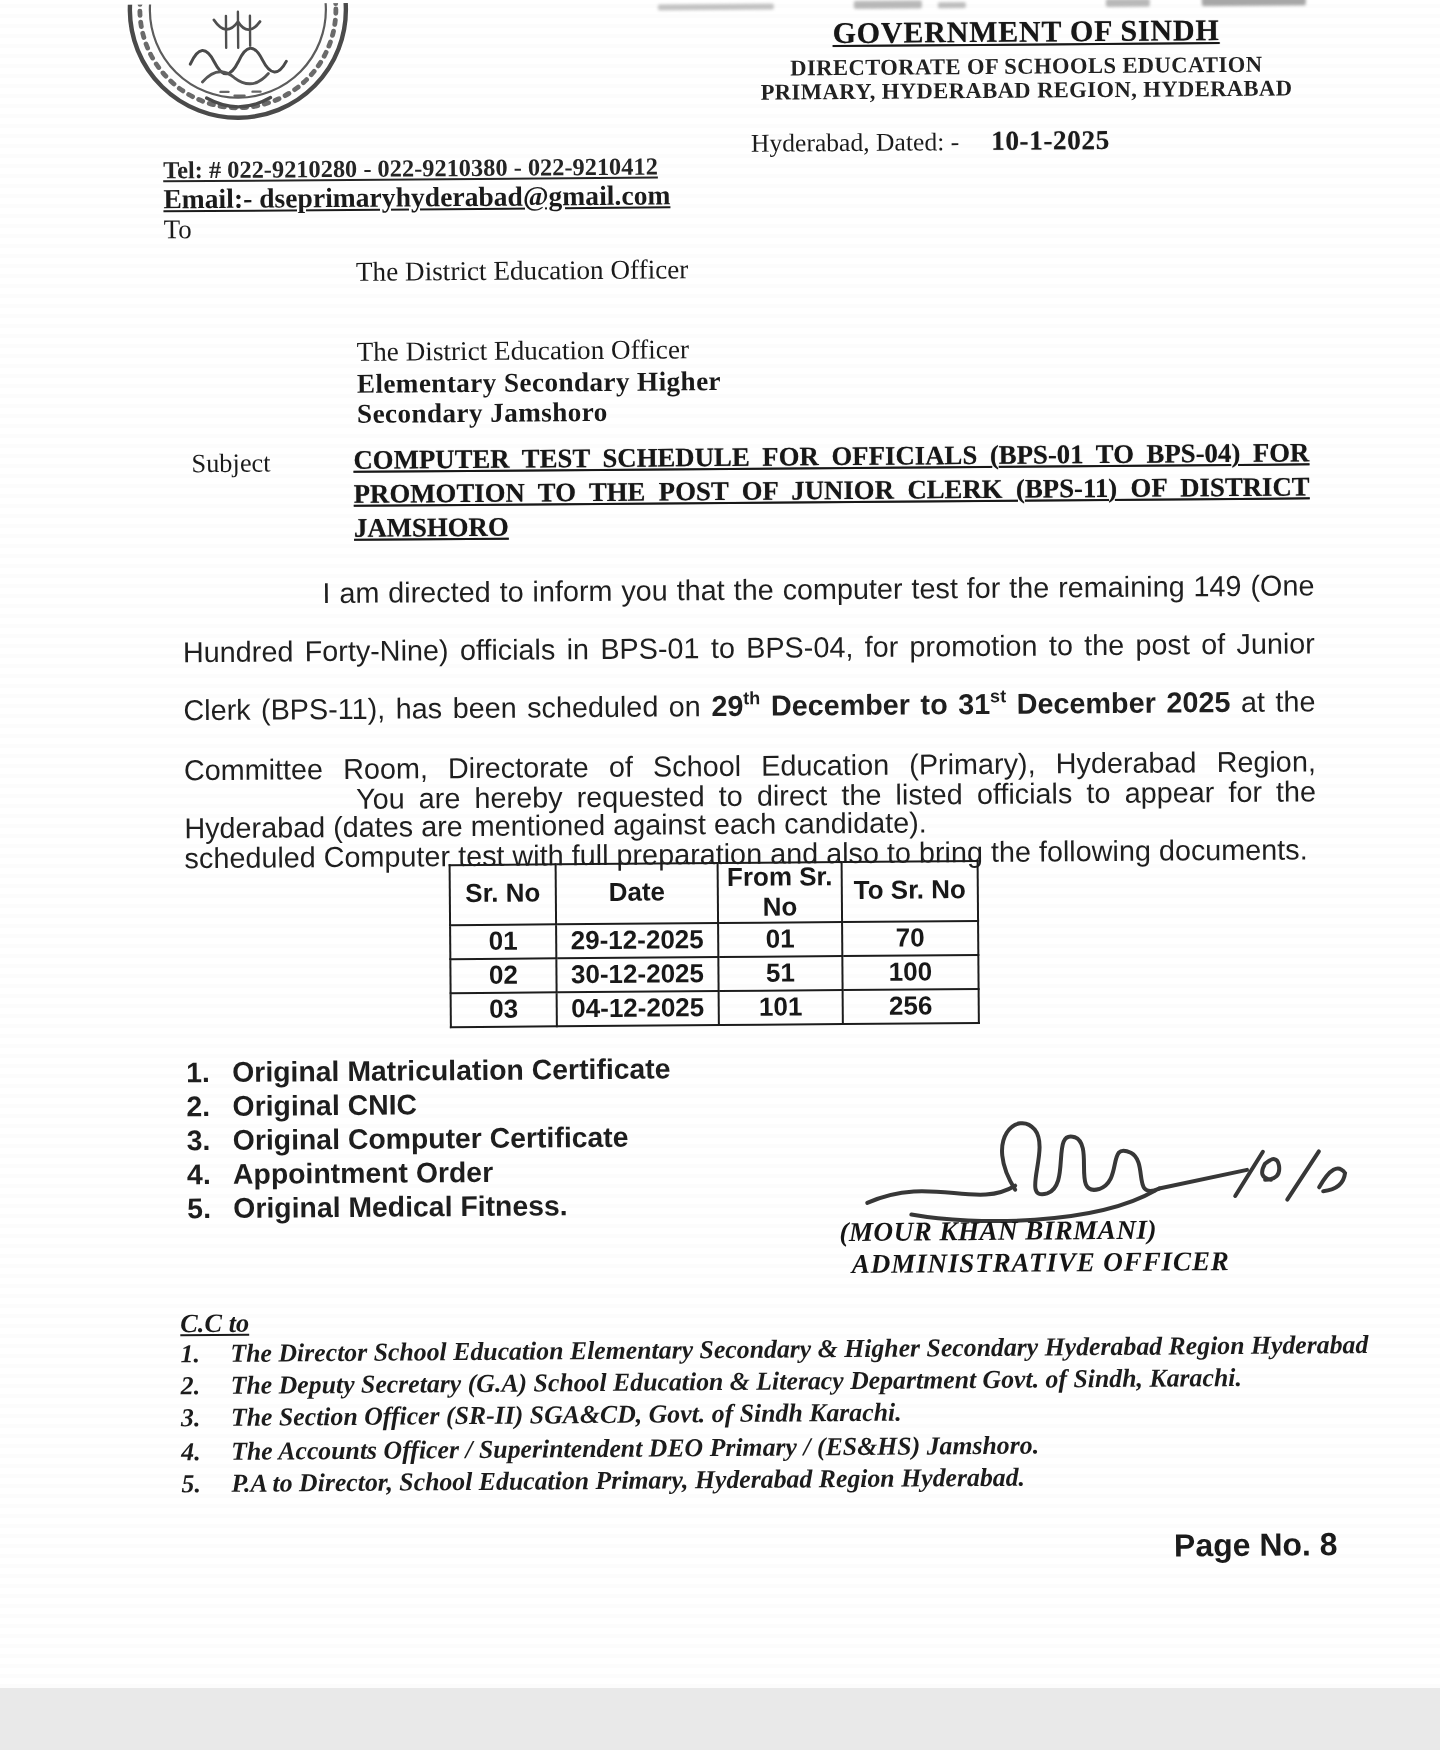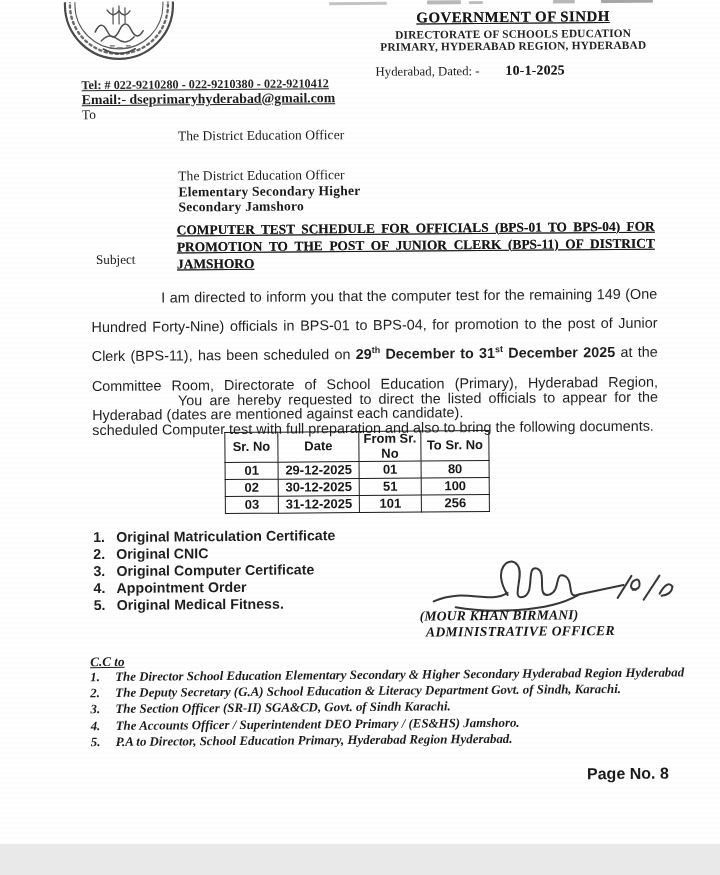--- a/index.html
+++ b/index.html
@@ -14,31 +14,31 @@
   .ink{text-shadow:0 0 .4px rgba(20,20,20,.6);}
 
   
   .frag{position:absolute;background:#8a8a8a;filter:blur(.7px);border-radius:1px;}
 
   
   .letterhead{left:368px;top:10px;width:296px;text-align:center;}
   .gov{font-size:15px;font-weight:700;text-decoration:underline;letter-spacing:.4px;color:#171717;}
   .dir{font-size:11.3px;font-weight:700;letter-spacing:.2px;margin-top:2px;color:#222;}
   .dated{left:378px;top:64px;font-size:12.8px;}
-  .dated .val{font-weight:700;font-size:13.6px;margin-left:26px;letter-spacing:.3px;}
+  .dated .val{font-weight:700;font-size:13.6px;margin-left:16px;letter-spacing:.3px;}
   .tel{left:84px;top:76px;font-size:12.2px;font-weight:700;text-decoration:underline;color:#252525;}
   .email{left:84px;top:90px;font-size:13.8px;font-weight:700;text-decoration:underline;}
   .to{left:84px;top:105px;font-size:13.5px;}
 
   .addr{font-size:13.6px;line-height:15.6px;color:#1a1a1a;}
   .addr .b{letter-spacing:.2px;}
   .addr1{left:180px;top:127px;}
   .addr2{left:180px;top:167px;}
 
-  .subject-label{left:97px;top:222px;font-size:13.2px;margin-top:28px;}
+  .subject-label{left:97px;top:222px;font-size:13.2px;}
   .subject{left:178px;top:221px;width:478px;font-size:13.4px;font-weight:700;line-height:16.9px;color:#171717;}
   .subject .sline{text-decoration:underline;text-decoration-thickness:1.3px;}
   .subject .j{text-align:justify;text-align-last:justify;}
 
   .para{font-family:"Liberation Sans",sans-serif;font-size:14.4px;line-height:29.2px;
         text-align:justify;color:#1f1f1f;width:566px;left:92px;}
   .p1{top:282px;text-indent:70px;}
   .p2{top:385px;text-indent:86px;}
   .para sup{font-size:9px;line-height:0;}
 
@@ -133,31 +133,31 @@
           <th class="c1">Date</th>
           <th class="c2">From Sr. No</th>
           <th class="c3">To Sr. No</th>
         </tr>
       </thead>
       <tbody>
         <tr>
           <td>01</td>
           <td>29-12-2025</td>
           <td>01</td>
-          <td>80</td>
+          <td>70</td>
         </tr>
         <tr>
           <td>02</td>
           <td>30-12-2025</td>
           <td>51</td>
           <td>100</td>
         </tr>
         <tr>
           <td>03</td>
-          <td>31-12-2025</td>
+          <td>04-12-2025</td>
           <td>101</td>
           <td>256</td>
         </tr>
       </tbody>
     </table>
 
     <div class="abs docs">
       <div class="ditem">
         <span class="num">1.</span>
         <span>Original Matriculation Certificate</span>

